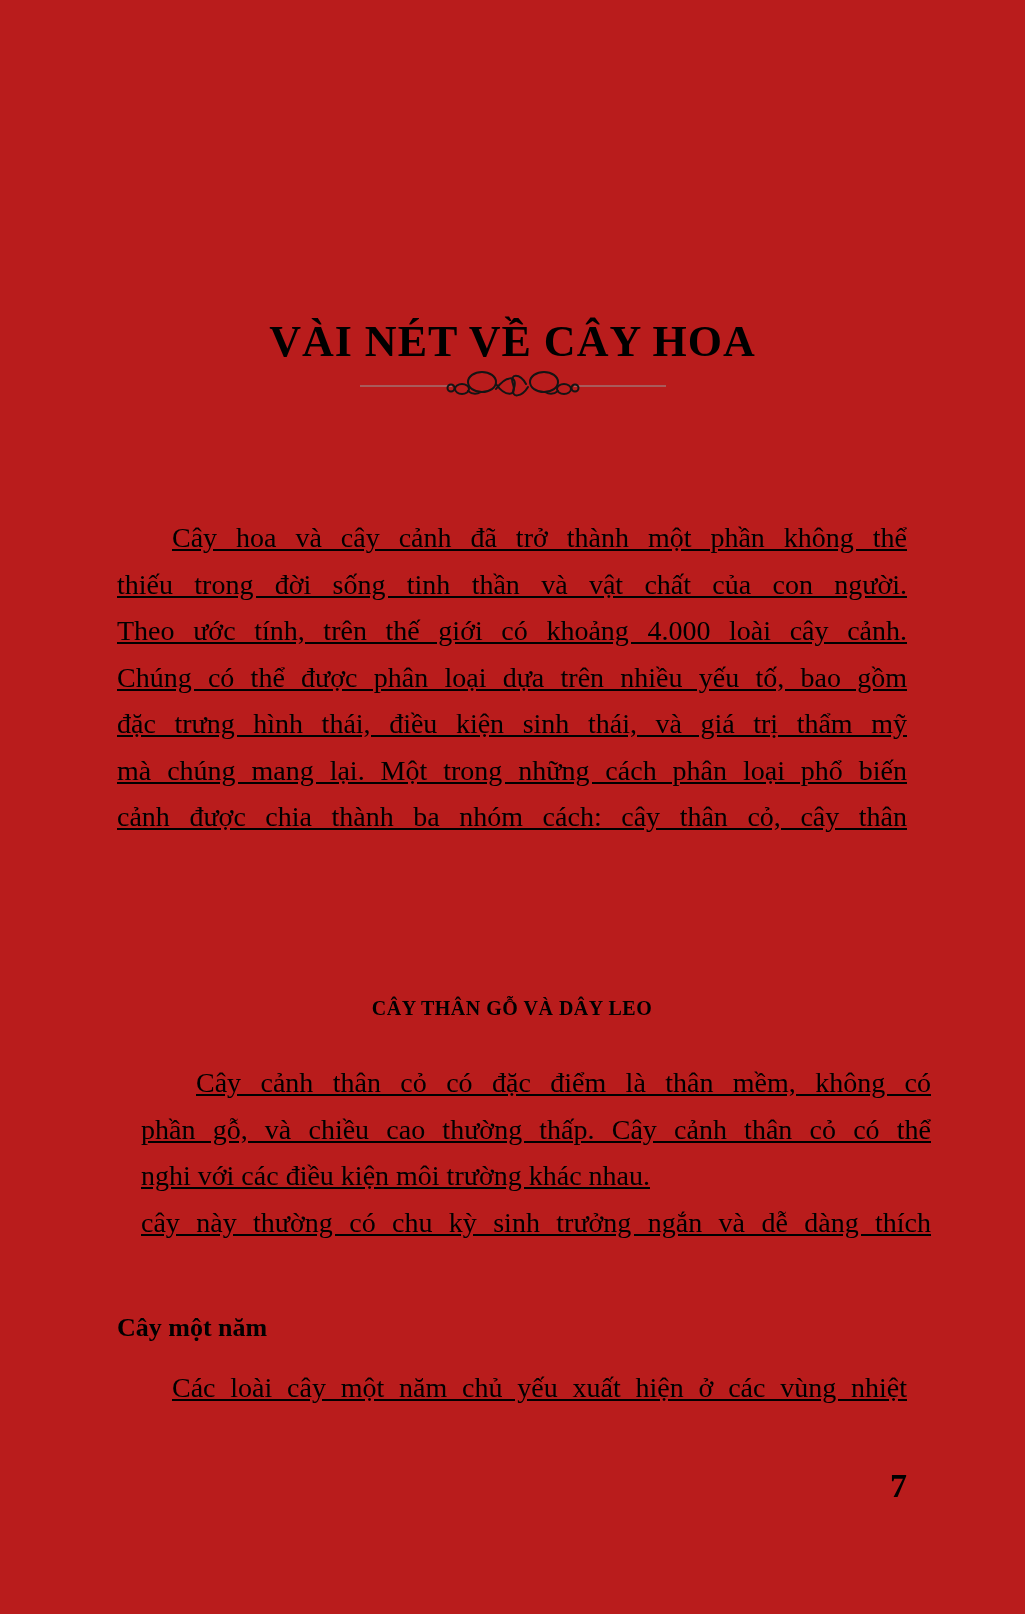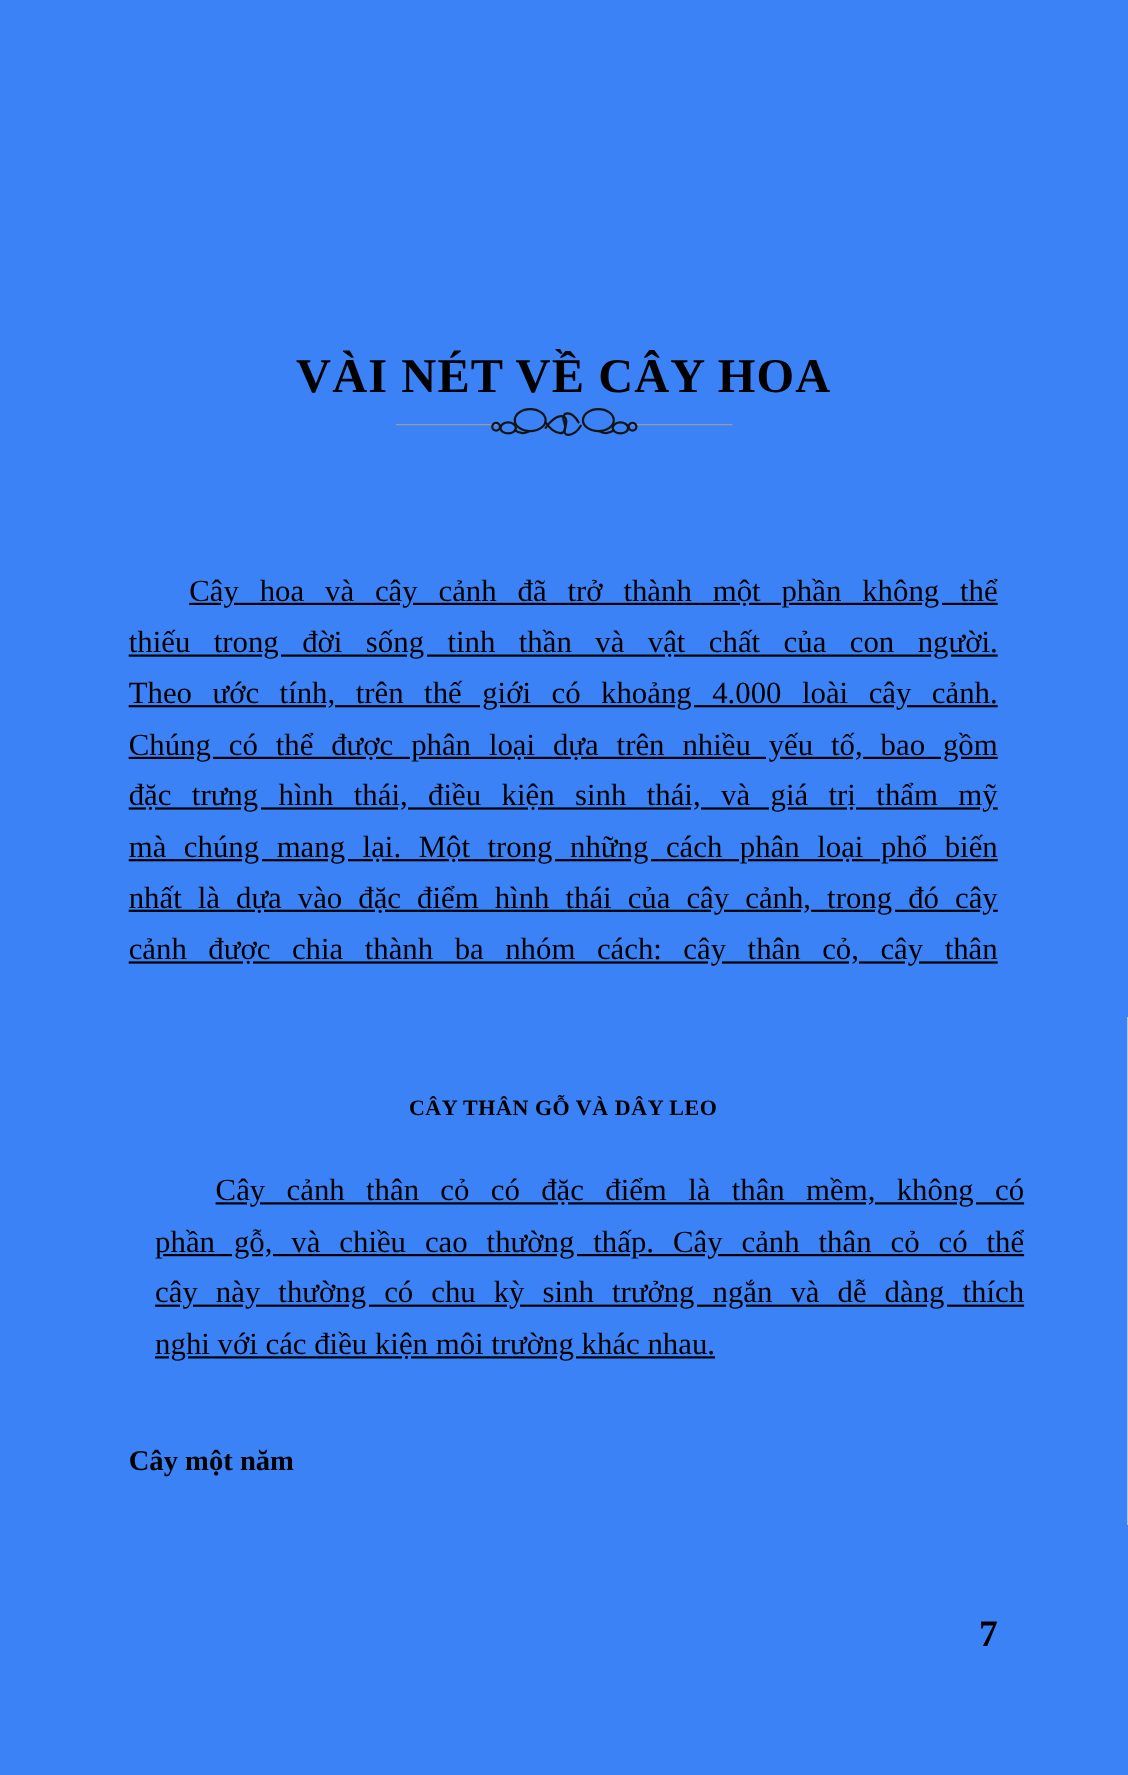--- a/index.html
+++ b/index.html
@@ -4,21 +4,21 @@
 <style>
   html, body {
     margin: 0;
     padding: 0;
     background: #ffffff;
   }
   .page {
     position: relative;
     width: 1025px;
     height: 1614px;
-    background: #3b82f6;
+    background: #b91c1c;
     color: #000000;
     font-family: "Liberation Serif", "DejaVu Serif", serif;
     overflow: hidden;
   }
   .chapter-title {
     position: absolute;
     top: 318px;
     left: 0;
     width: 1025px;
     text-align: center;
@@ -117,31 +117,33 @@
     </svg>
   </div>
 
   <div class="para para-intro">
     <div class="line indent">Cây hoa và cây cảnh đã trở thành một phần không thể</div>
     <div class="line">thiếu trong đời sống tinh thần và vật chất của con người.</div>
     <div class="line">Theo ước tính, trên thế giới có khoảng 4.000 loài cây cảnh.</div>
     <div class="line">Chúng có thể được phân loại dựa trên nhiều yếu tố, bao gồm</div>
     <div class="line">đặc trưng hình thái, điều kiện sinh thái, và giá trị thẩm mỹ</div>
     <div class="line">mà chúng mang lại. Một trong những cách phân loại phổ biến</div>
-    <div class="line">nhất là dựa vào đặc điểm hình thái của cây cảnh, trong đó cây</div>
     <div class="line">cảnh được chia thành ba nhóm cách: cây thân cỏ, cây thân</div>
   </div>
 
   <div class="section-heading">CÂY THÂN GỖ VÀ DÂY LEO</div>
 
   <div class="para para-section">
     <div class="line indent">Cây cảnh thân cỏ có đặc điểm là thân mềm, không có</div>
     <div class="line">phần gỗ, và chiều cao thường thấp. Cây cảnh thân cỏ có thể</div>
+    <div class="line end">nghi với các điều kiện môi trường khác nhau.</div>
     <div class="line">cây này thường có chu kỳ sinh trưởng ngắn và dễ dàng thích</div>
-    <div class="line end">nghi với các điều kiện môi trường khác nhau.</div>
   </div>
 
   <div class="subsection-heading">Cây một năm</div>
 
+  <div class="para para-subsection">
+    <div class="line indent">Các loài cây một năm chủ yếu xuất hiện ở các vùng nhiệt</div>
+  </div>
 
   <div class="page-number">7</div>
 
 </div>
 
 </body></html>

